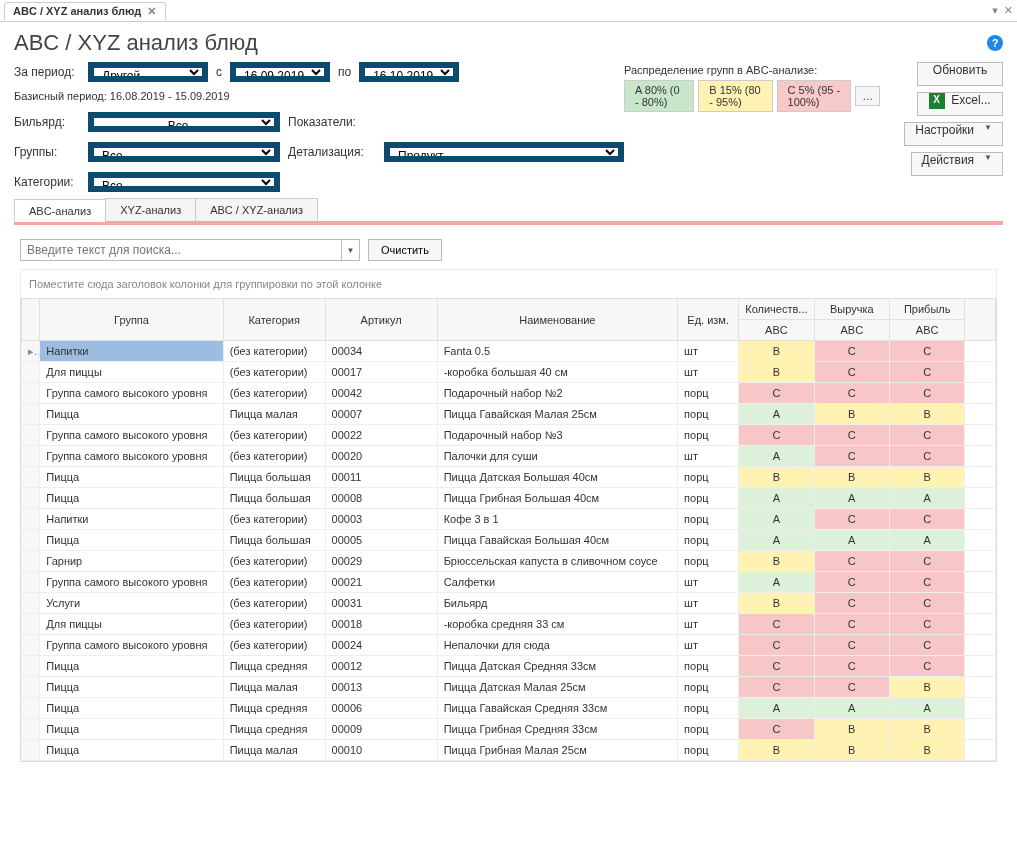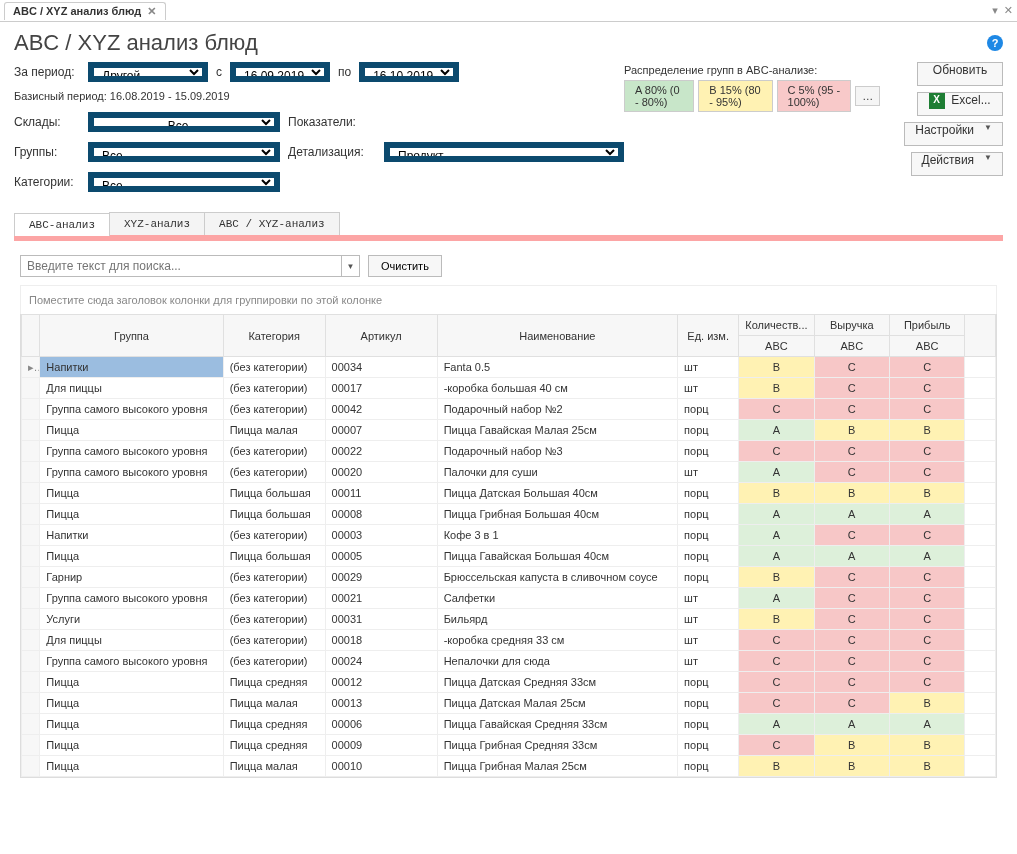--- a/index.html
+++ b/index.html
@@ -110,23 +110,22 @@
     content: "X";
     position: absolute;
     color: #fff;
     font-size: 10px;
     font-weight: bold;
     left: 4px; top: 1px;
   }
   .sel-row { display: flex; align-items: center; gap: 8px; margin-top: 4px; }
   .sub-tabs {
     display: flex;
-    margin-top: 20px;
-    border-bottom: 6px solid #fca5a5;
-    font-family: Liberation Mono, monospace;
+    margin-top: 6px;
+    border-bottom: 4px solid #fca5a5;
   }
   .sub-tab {
     padding: 5px 14px;
     border: 1px solid #ccc;
     border-bottom: none;
     background: #f4f4f4;
     font-size: 11px;
     margin-right: -1px;
     cursor: pointer;
   }
@@ -238,21 +237,21 @@
           <option>16.09.2019</option>
         </select>
         <span class="lbl">по</span>
         <select style="width:100px">
           <option>16.10.2019</option>
         </select>
       </div>
       <div class="base-period">Базисный период: 16.08.2019 - 15.09.2019</div>
 
       <div class="sel-row">
-        <span class="lbl w-side">Склады:</span>
+        <span class="lbl w-side">Бильярд:</span>
         <select style="width:192px;text-align:center">
           <option>Все</option>
         </select>
         <span class="lbl w-side2">Показатели:</span>
       </div>
 
       <div class="sel-row">
         <span class="lbl w-side">Группы:</span>
         <select style="width:192px">
           <option>Все</option>

